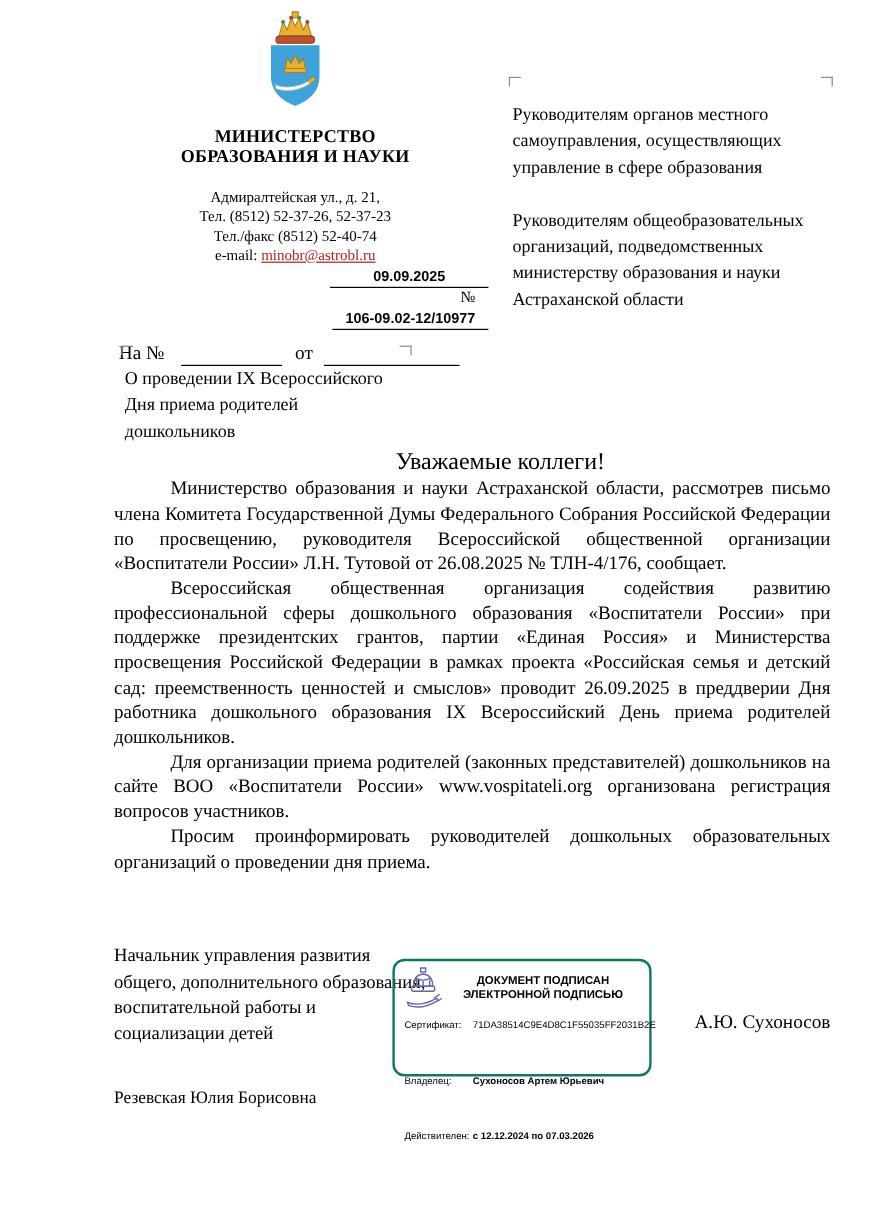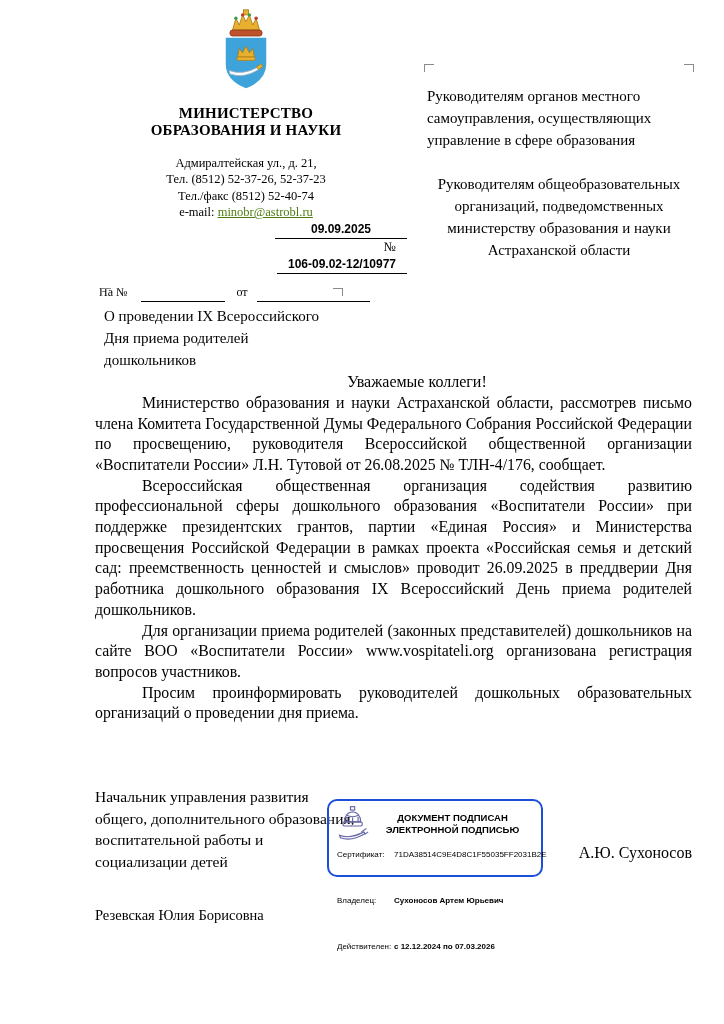--- a/index.html
+++ b/index.html
@@ -6,61 +6,61 @@
   .page{
     position:relative;width:724px;height:1024px;background:#ffffff;
     font-family:"Liberation Serif",serif;color:#000;overflow:hidden;
   }
 
   
   .header-left{position:absolute;left:85px;top:8px;width:322px;text-align:center;}
   .logo{display:inline-block;height:88px;}
   .ministry{margin-top:5px;font-weight:bold;font-size:15px;line-height:1.14;letter-spacing:.2px;}
   .address{margin-top:16px;font-size:12.5px;line-height:1.3;}
-  .email-link{text-decoration:underline;color:#4d7c0f;}
+  .email-link{text-decoration:underline;color:#b91c1c;}
 
   .numline{margin-top:2px;display:flex;align-items:flex-end;justify-content:flex-start;
     font-family:"Liberation Sans",sans-serif;font-size:12px;font-weight:bold;flex-direction:column;}
   .numline .u{border-bottom:1px solid #000;padding-bottom:2px;text-align:center;}
   .u-date{width:132px;}
   .nsign{width:34px;font-family:"Liberation Serif",serif;font-weight:normal;font-size:13px;padding-bottom:2px;}
   .u-num{width:130px;}
 
-  .refline{margin-top:11px;display:flex;align-items:flex-start;font-size:12px;text-align:left;}
+  .refline{margin-top:11px;display:flex;align-items:flex-end;font-size:16px;text-align:left;}
   .ref-label{margin-left:14px;padding-bottom:1px;}
   .ref-u1{width:84px;border-bottom:1px solid #000;margin-left:14px;height:16px;}
   .ref-ot{margin-left:11px;padding-bottom:1px;}
   .ref-u2{width:113px;border-bottom:1px solid #000;margin-left:9px;height:16px;}
 
   
   .addressee{position:absolute;left:427px;top:64px;width:264px;font-size:15px;line-height:1.47;text-align:left;}
   .corner{position:absolute;width:9px;height:7px;}
   .corner-tl{left:-3px;top:0;border-left:1px solid #8a8a8a;border-top:1px solid #8a8a8a;}
   .corner-tr{right:-3px;top:0;border-right:1px solid #8a8a8a;border-top:1px solid #8a8a8a;}
   .addressee p{margin:0;}
   .addressee .b1{margin-top:21px;}
-  .addressee .b2{margin-top:22px;text-align:center;}
+  .addressee .b2{margin-top:22px;}
 
   
   .subject{position:absolute;left:104px;top:288px;width:236px;font-size:15px;line-height:1.47;}
   .subject .text{margin-top:17px;}
 
   
   .body-text{position:absolute;left:95px;top:372px;width:597px;font-size:15.8px;line-height:1.31;text-align:justify;}
-  .salutation{text-align:center;font-size:16px;margin:0 0 10px 0;}
+  .salutation{text-align:center;font-size:20px;margin:0 0 10px 0;}
   .body-text p{margin:0;text-indent:47px;}
 
   
   .signature{position:absolute;left:95px;top:786px;width:597px;font-size:15.5px;}
   .sig-title{width:264px;line-height:1.4;}
   .sig-name{position:absolute;right:0;top:58px;font-size:16px;white-space:nowrap;}
 
   
-  .stamp{position:absolute;left:327px;top:799px;width:216px;height:78px;
-    border:2px solid #1d4ed8;border-radius:10px;background:transparent;
+  .stamp{position:absolute;left:327px;top:799px;width:216px;height:98px;
+    border:2px solid #0f766e;border-radius:10px;background:transparent;
     font-family:"Liberation Sans",sans-serif;box-sizing:border-box;}
   .stamp-head{display:flex;margin:4px 6px 0 7px;}
   .stamp-icon{width:34px;height:42px;flex:0 0 34px;}
   .stamp-title{flex:1;text-align:center;font-weight:bold;font-size:9.5px;line-height:1.3;padding-top:7px;}
   .stamp-rows{margin:1px 6px 0 8px;font-size:8px;}
   .srow{display:flex;margin-top:3px;align-items:baseline;}
   .slabel{width:57px;flex:0 0 57px;}
   .svalue{white-space:nowrap;}
   .svalue.bold{font-weight:bold;margin-top:34px;}
 

